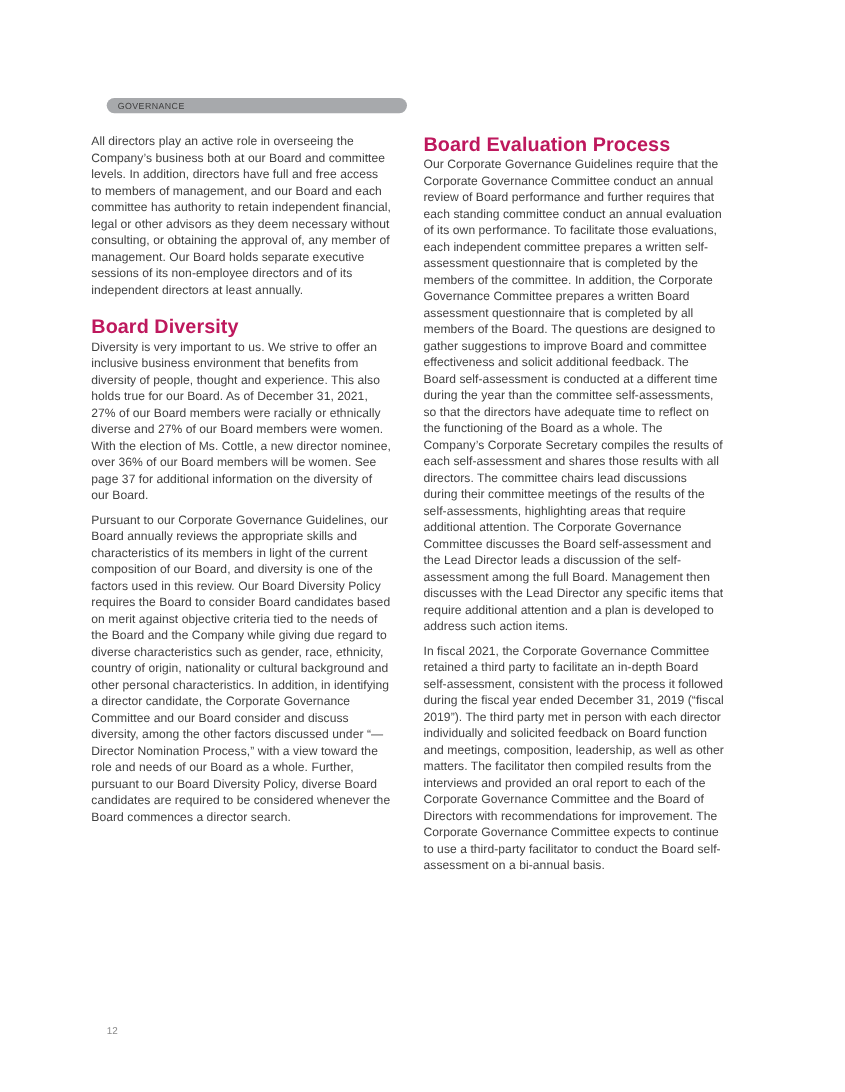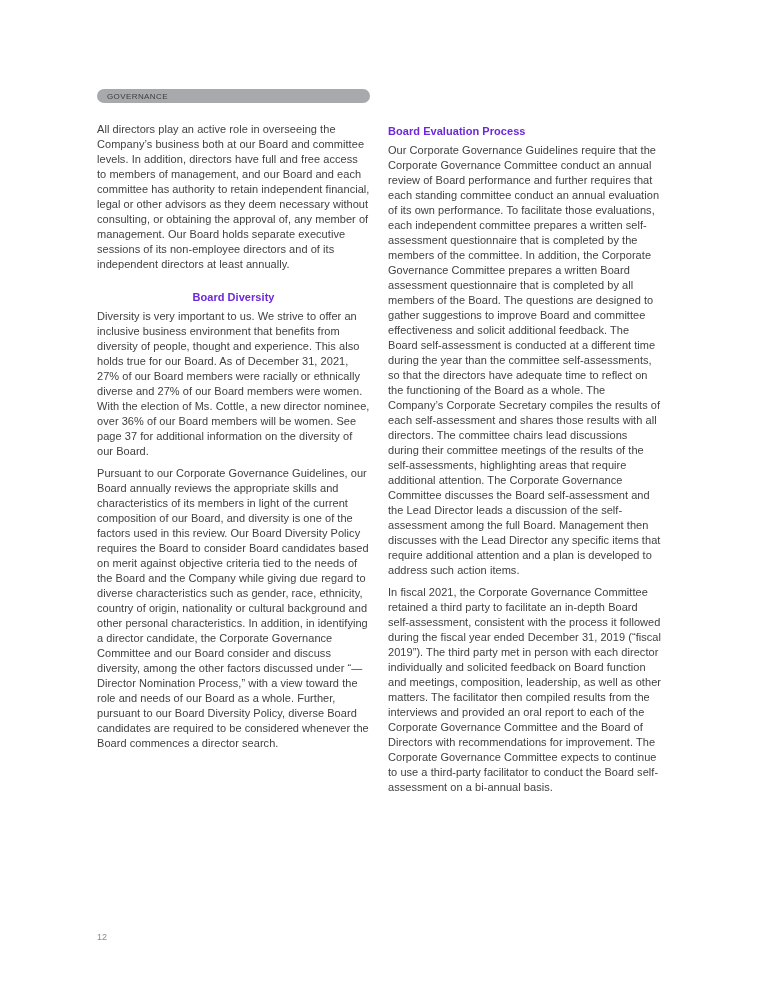--- a/index.html
+++ b/index.html
@@ -29,47 +29,46 @@
     padding-left: 10px;
   }
   .section-pill span {
     font-size: 8px;
     font-weight: 400;
     letter-spacing: 0.4px;
     color: #3c3c3c;
   }
   .columns {
     position: absolute;
-    left: 97px;
+    left: 83px;
     top: 122px;
     width: 575px;
     display: flex;
-    gap: 18px;
+    gap: 29px;
   }
   .col {
     width: 273px;
     font-size: 11px;
     line-height: 15px;
     color: #414141;
     letter-spacing: 0.05px;
   }
   .col p {
     margin: 0 0 7px 0;
     text-align: left;
   }
   .col h2 {
-    font-size: 11px;
+    font-size: 18px;
     line-height: 18px;
     font-weight: 700;
-    color: #6d28d9;
+    color: #be185d;
     margin: 0 0 3px 0;
   }
   .col h2.spaced {
     margin-top: 16px;
-    text-align: center;
   }
   .page-number {
     position: absolute;
     left: 97px;
     top: 932px;
     font-size: 9px;
     color: #8a8a8a;
   }
 </style>
 </head>

